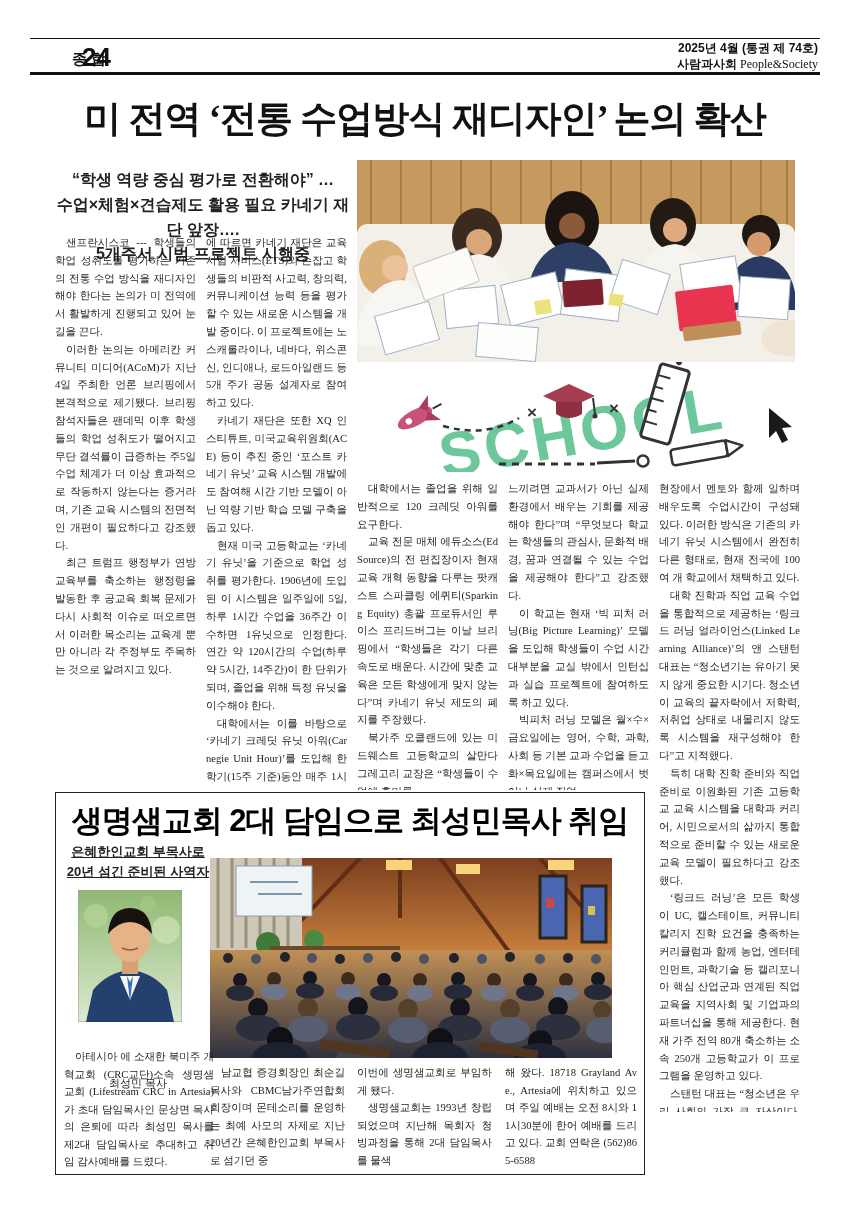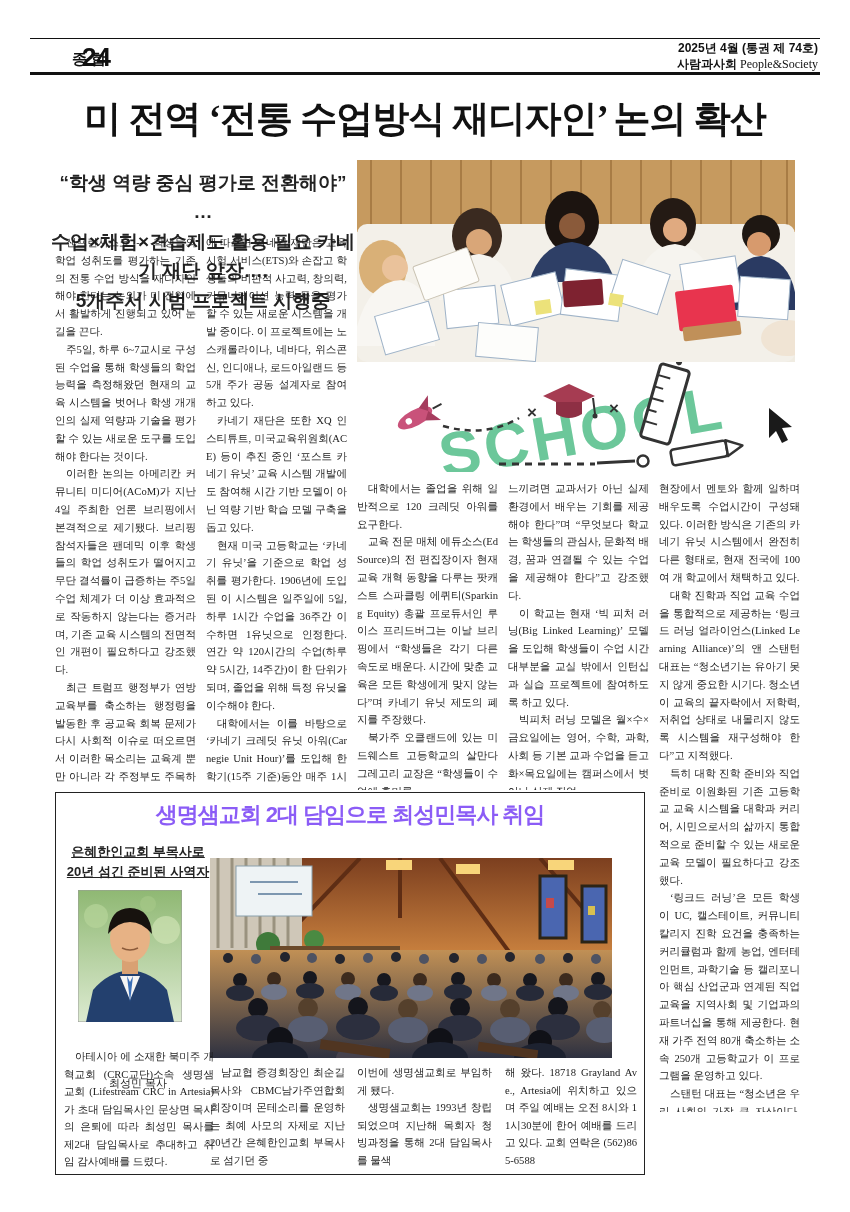--- a/index.html
+++ b/index.html
@@ -14,32 +14,32 @@
            font-family:"Liberation Sans","DejaVu Sans",sans-serif;}
   .issue{position:absolute;right:32px;top:40px;font-size:12px;font-weight:700;text-align:right;
          font-family:"Liberation Sans","DejaVu Sans",sans-serif;}
   .masthead{position:absolute;right:32px;top:56px;font-size:12px;text-align:center;}
   .masthead b{font-family:"Liberation Sans","DejaVu Sans",sans-serif;}
   
   .headline{position:absolute;left:0;top:94px;width:850px;text-align:center;
             font-size:37px;font-weight:700;letter-spacing:-1px;}
   .deck{position:absolute;left:50px;top:168px;width:306px;text-align:center;
         font-family:"Liberation Sans","DejaVu Sans",sans-serif;
-        font-size:19px;font-weight:700;line-height:1.55;color:#222;}
+        font-size:16px;font-weight:700;line-height:1.55;color:#222;}
   .col{position:absolute;width:141px;font-size:10.6px;line-height:1.68;text-align:justify;
        word-break:break-all;color:#1b1b1b;overflow:hidden;}
   .col p{margin:0;text-indent:11px;}
   .col.cont p:first-child{text-indent:0;}
   .photo{position:absolute;display:block;}
   
   .a2box{position:absolute;left:55px;top:792px;width:590px;height:383px;border:1.5px solid #222;
          box-sizing:border-box;background:#fff;}
   .a2head{position:absolute;left:55px;top:800px;width:590px;text-align:center;
           font-family:"Liberation Sans","DejaVu Sans",sans-serif;
-          font-size:22px;font-weight:700;color:#8b5cf6;letter-spacing:-1px;}
+          font-size:31px;font-weight:700;color:#000000;letter-spacing:-1px;}
   .a2deck{position:absolute;left:62px;top:842px;width:152px;text-align:center;
           font-family:"Liberation Sans","DejaVu Sans",sans-serif;
           font-size:13px;font-weight:700;line-height:1.55;color:#222;text-decoration:underline;}
   .a2caption{position:absolute;left:62px;top:1028px;width:152px;text-align:center;
              font-family:"Liberation Sans","DejaVu Sans",sans-serif;font-size:11px;color:#222;margin-top:48px;}
   .a2col{position:absolute;font-size:10.6px;line-height:1.66;text-align:justify;word-break:break-all;
          color:#1b1b1b;overflow:hidden;}
   .a2col p{margin:0;text-indent:11px;}
   .a2col.cont p:first-child{text-indent:0;}
 </style>
@@ -167,38 +167,37 @@
     </g>
     <path d="M142 102 L238 102" stroke="#333" stroke-width="3" stroke-dasharray="7 6" fill="none"></path>
     <line x1="240" y1="101" x2="278" y2="99" stroke="#333" stroke-width="3"></line>
     <circle cx="286" cy="99" r="5.5" fill="#fff" stroke="#333" stroke-width="2.5"></circle>
 
     <path d="M412 46 l0 30 l7 -7 l6 12 l6 -3 l-6 -12 l10 -1 Z" fill="#1a1a1a"></path>
   </svg>
 
   <div class="col" style="left:55px;top:234px;height:556px">
       <p>샌프란시스코 --- 학생들의 학업 성취도를 평가하는 기존의 전통 수업 방식을 재디자인해야 한다는 논의가 미 전역에서 활발하게 진행되고 있어 눈길을 끈다.</p>
-      <p>주5일, 하루 6~7교시로 구성된 수업을 통해 학생들의 학업 능력을 측정해왔던 현재의 교육 시스템을 벗어나 학생 개개인의 실제 역량과 기술을 평가할 수 있는 새로운 도구를 도입해야 한다는 것이다.</p>
       <p>이러한 논의는 아메리칸 커뮤니티 미디어(ACoM)가 지난 4일 주최한 언론 브리핑에서 본격적으로 제기됐다. 브리핑 참석자들은 팬데믹 이후 학생들의 학업 성취도가 떨어지고 무단 결석률이 급증하는 주5일 수업 체계가 더 이상 효과적으로 작동하지 않는다는 증거라며, 기존 교육 시스템의 전면적인 개편이 필요하다고 강조했다.</p>
       <p>최근 트럼프 행정부가 연방 교육부를 축소하는 행정령을 발동한 후 공교육 회복 문제가 다시 사회적 이슈로 떠오르면서 이러한 목소리는 교육계 뿐만 아니라 각 주정부도 주목하는 것으로 알려지고 있다.</p>
     </div>
   <div class="col cont" style="left:206px;top:234px;height:556px">
       <p>에 따르면 카네기 재단은 교육 시험 서비스(ETS)와 손잡고 학생들의 비판적 사고력, 창의력, 커뮤니케이션 능력 등을 평가할 수 있는 새로운 시스템을 개발 중이다. 이 프로젝트에는 노스캐롤라이나, 네바다, 위스콘신, 인디애나, 로드아일랜드 등 5개 주가 공동 설계자로 참여하고 있다.</p>
       <p>카네기 재단은 또한 XQ 인스티튜트, 미국교육위원회(ACE) 등이 추진 중인 ‘포스트 카네기 유닛’ 교육 시스템 개발에도 참여해 시간 기반 모델이 아닌 역량 기반 학습 모델 구축을 돕고 있다.</p>
       <p>현재 미국 고등학교는 ‘카네기 유닛’을 기준으로 학업 성취를 평가한다. 1906년에 도입된 이 시스템은 일주일에 5일, 하루 1시간 수업을 36주간 이수하면 1유닛으로 인정한다. 연간 약 120시간의 수업(하루 약 5시간, 14주간)이 한 단위가 되며, 졸업을 위해 특정 유닛을 이수해야 한다.</p>
       <p>대학에서는 이를 바탕으로 ‘카네기 크레딧 유닛 아워(Carnegie Unit Hour)’를 도입해 한 학기(15주 기준)동안 매주 1시간 수업과 2시간 과제 시간을 포함해 학점을 산정한다.</p>
     </div>
   <div class="col" style="left:357px;top:480px;height:310px">
       <p>대학에서는 졸업을 위해 일반적으로 120 크레딧 아워를 요구한다.</p>
       <p>교육 전문 매체 에듀소스(EdSource)의 전 편집장이자 현재 교육 개혁 동향을 다루는 팟캐스트 스파클링 에퀴티(Sparking Equity) 총괄 프로듀서인 루이스 프리드버그는 이날 브리핑에서 “학생들은 각기 다른 속도로 배운다. 시간에 맞춘 교육은 모든 학생에게 맞지 않는다”며 카네기 유닛 제도의 폐지를 주장했다.</p>
       <p>북가주 오클랜드에 있는 미드웨스트 고등학교의 살만다 그레고리 교장은 “학생들이 수업에 흥미를</p>
     </div>
   <div class="col cont" style="left:508px;top:480px;height:310px">
       <p>느끼려면 교과서가 아닌 실제 환경에서 배우는 기회를 제공해야 한다”며 “무엇보다 학교는 학생들의 관심사, 문화적 배경, 꿈과 연결될 수 있는 수업을 제공해야 한다”고 강조했다.</p>
-      <p>이 학교는 현재 ‘빅 피처 러닝(Big Linked Learning)’ 모델을 도입해 학생들이 수업 시간 대부분을 교실 밖에서 인턴십과 실습 프로젝트에 참여하도록 하고 있다.</p>
+      <p>이 학교는 현재 ‘빅 피처 러닝(Big Picture Learning)’ 모델을 도입해 학생들이 수업 시간 대부분을 교실 밖에서 인턴십과 실습 프로젝트에 참여하도록 하고 있다.</p>
       <p>빅피처 러닝 모델은 월×수×금요일에는 영어, 수학, 과학, 사회 등 기본 교과 수업을 듣고 화×목요일에는 캠퍼스에서 벗어나 실제 직업</p>
     </div>
   <div class="col cont" style="left:659px;top:480px;height:632px">
       <p>현장에서 멘토와 함께 일하며 배우도록 수업시간이 구성돼 있다. 이러한 방식은 기존의 카네기 유닛 시스템에서 완전히 다른 형태로, 현재 전국에 100여 개 학교에서 채택하고 있다.</p>
       <p>대학 진학과 직업 교육 수업을 통합적으로 제공하는 ‘링크드 러닝 얼라이언스(Linked Learning Alliance)’의 앤 스탠턴 대표는 “청소년기는 유아기 못지 않게 중요한 시기다. 청소년이 교육의 끝자락에서 저학력, 저취업 상태로 내몰리지 않도록 시스템을 재구성해야 한다”고 지적했다.</p>
       <p>특히 대학 진학 준비와 직업 준비로 이원화된 기존 고등학교 교육 시스템을 대학과 커리어, 시민으로서의 삶까지 통합적으로 준비할 수 있는 새로운 교육 모델이 필요하다고 강조했다.</p>
       <p>‘링크드 러닝’은 모든 학생이 UC, 캘스테이트, 커뮤니티 칼리지 진학 요건을 충족하는 커리큘럼과 함께 농업, 엔터테인먼트, 과학기술 등 캘리포니아 핵심 산업군과 연계된 직업 교육을 지역사회 및 기업과의 파트너십을 통해 제공한다. 현재 가주 전역 80개 축소하는 소속 250개 고등학교가 이 프로그램을 운영하고 있다.</p>
       <p>스탠턴 대표는 “청소년은 우리 사회의 가장 큰 자산이다. 이들이 대학과 직업 양쪽에서 모두 성공할 수 있도록 준비시켜야 한다”며 “이들이 준비하는 10년의 시기(14~24세)는 우리 사회와 경제의 미래를 결정짓는 열쇠”라고 덧붙였다.</p>
     </div>
 

